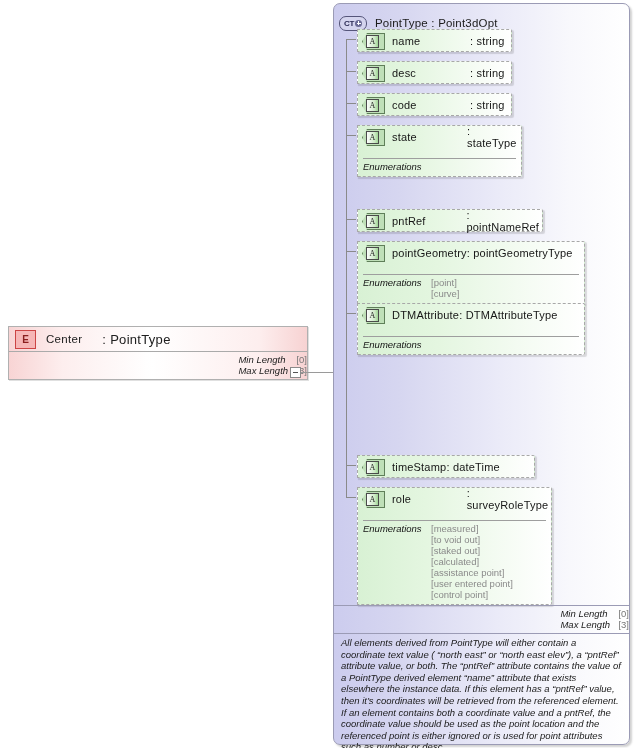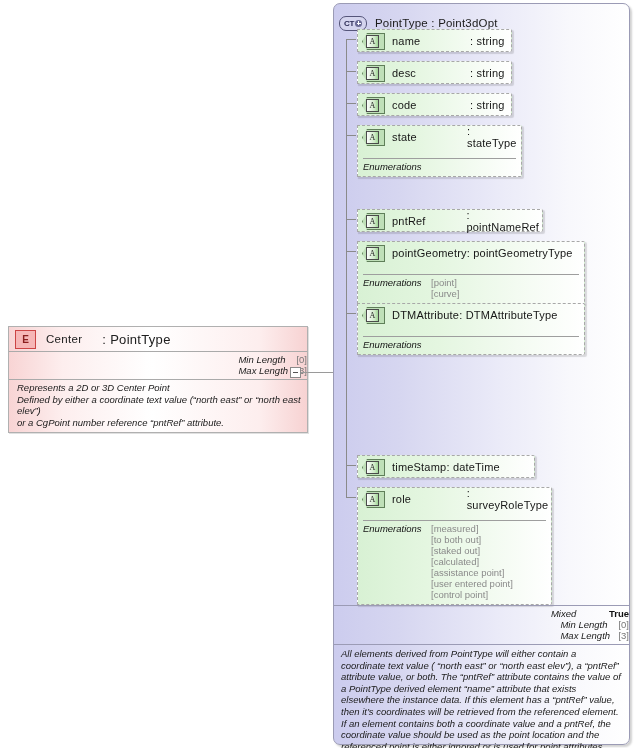--- a/index.html
+++ b/index.html
@@ -144,21 +144,20 @@
     <div class="cb-facets">
       <div class="facet-row">
         <span class="facet-label">Min Length</span>
         <span class="facet-val">[0]</span>
       </div>
       <div class="facet-row">
         <span class="facet-label">Max Length</span>
         <span class="facet-val">[3]</span>
       </div>
     </div>
-    <div class="cb-doc">Represents a 2D or 3D Center Point<br>Defined by either a coordinate text value (“north east” or “north east elev”)<br>or a CgPoint number reference “pntRef” attribute.</div>
   </div>
 
   <div class="conn-line" id="conn-h1"></div>
   <div id="conn-box"></div>
   <div class="conn-line" id="conn-h3"></div>
 
   <div id="pointtype-box">
     <div class="pt-head">
       <span class="ct-icon">
         <span class="ct-txt">CT</span>
@@ -266,21 +265,21 @@
               <span class="hexwrap"></span>
               <span class="sq">A</span>
             </span>
             <span class="a-name" style="display: inline-block; width: 78px;">role</span>
             <span class="a-type">: surveyRoleType</span>
           </div>
           <div class="enum-block">
             <span class="enum-label">Enumerations</span>
             <span class="enum-vals">
               <div>[measured]</div>
-              <div>[to both out]</div>
+              <div>[to void out]</div>
               <div>[staked out]</div>
               <div>[calculated]</div>
               <div>[assistance point]</div>
               <div>[user entered point]</div>
               <div>[control point]</div>
             </span>
           </div>
         </div>
       </div>
   <div class="rail" style="left: 12px; top: 35px; width: 1px; height: 458px;"></div>
@@ -291,24 +290,20 @@
       <div class="rail" style="left: 12px; top: 215px; width: 10px; height: 1px;"></div>
       <div class="rail" style="left: 12px; top: 247px; width: 10px; height: 1px;"></div>
       <div class="rail" style="left: 12px; top: 309px; width: 10px; height: 1px;"></div>
       <div class="rail" style="left: 12px; top: 461px; width: 10px; height: 1px;"></div>
       <div class="rail" style="left: 12px; top: 493px; width: 10px; height: 1px;"></div>
     </div>
 
   <div id="pt-footer">
     <div class="ff-facets">
       <div class="facet-row">
-        <span class="facet-label">Mixed</span>
-        <span class="facet-val bold">True</span>
-      </div>
-      <div class="facet-row">
         <span class="facet-label">Min Length</span>
         <span class="facet-val">[0]</span>
       </div>
       <div class="facet-row">
         <span class="facet-label">Max Length</span>
         <span class="facet-val">[3]</span>
       </div>
     </div>
     <div class="ff-doc">All elements derived from PointType will either contain a coordinate text value ( “north east” or “north east elev”), a “pntRef” attribute value, or both. The “pntRef” attribute contains the value of a PointType derived element “name” attribute that exists elsewhere the instance data. If this element has a “pntRef” value, then it’s coordinates will be retrieved from the referenced element. If an element contains both a coordinate value and a pntRef, the coordinate value should be used as the point location and the referenced point is either ignored or is used for point attributes such as number or desc.</div>
   </div>

